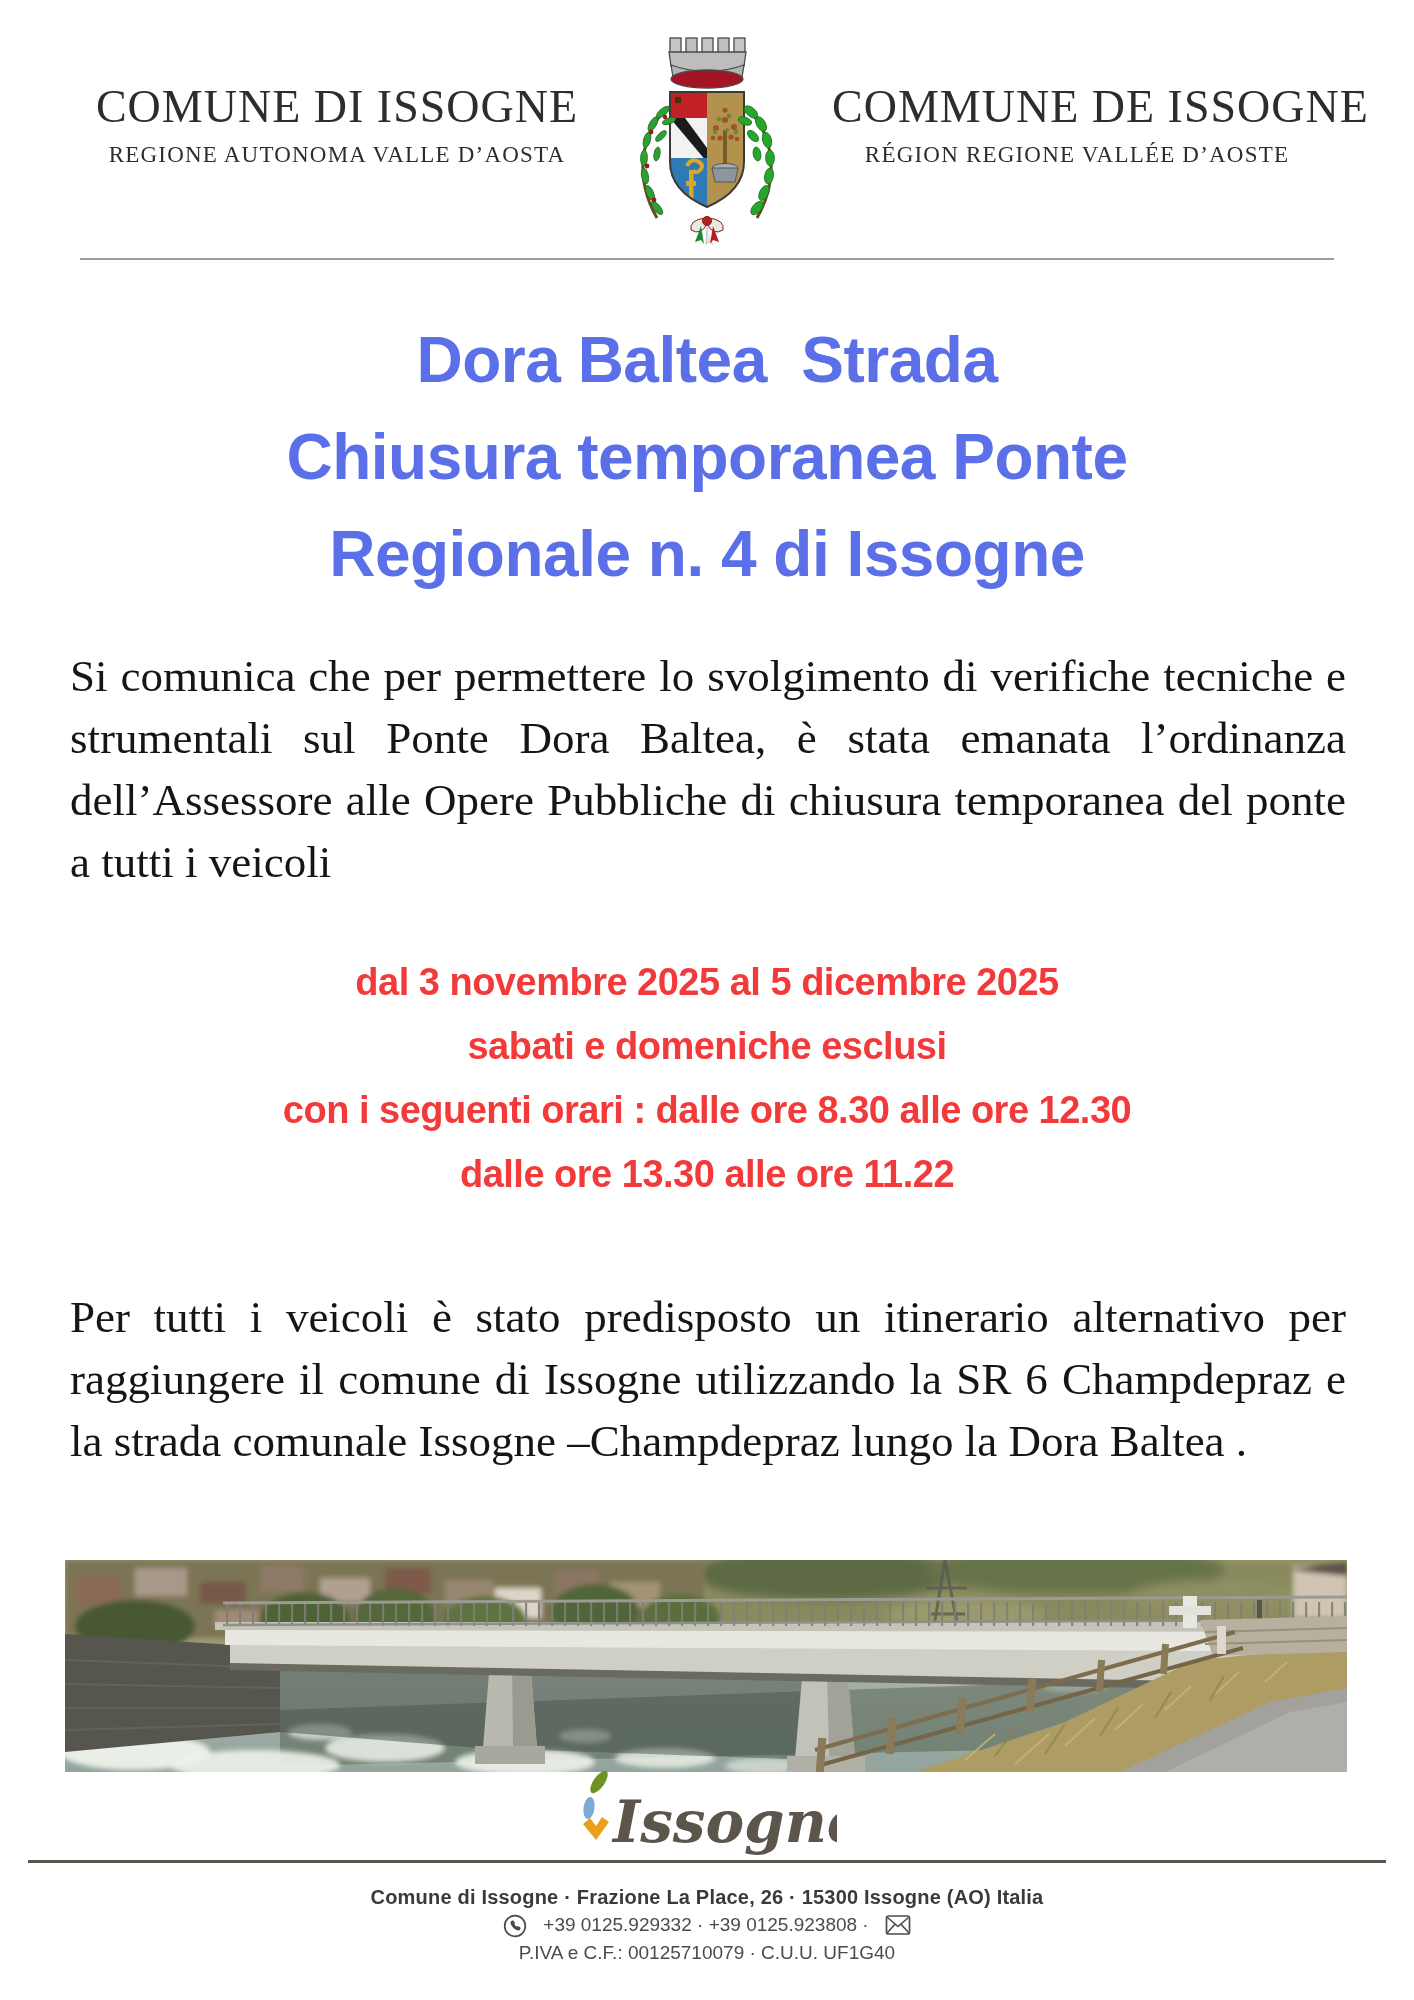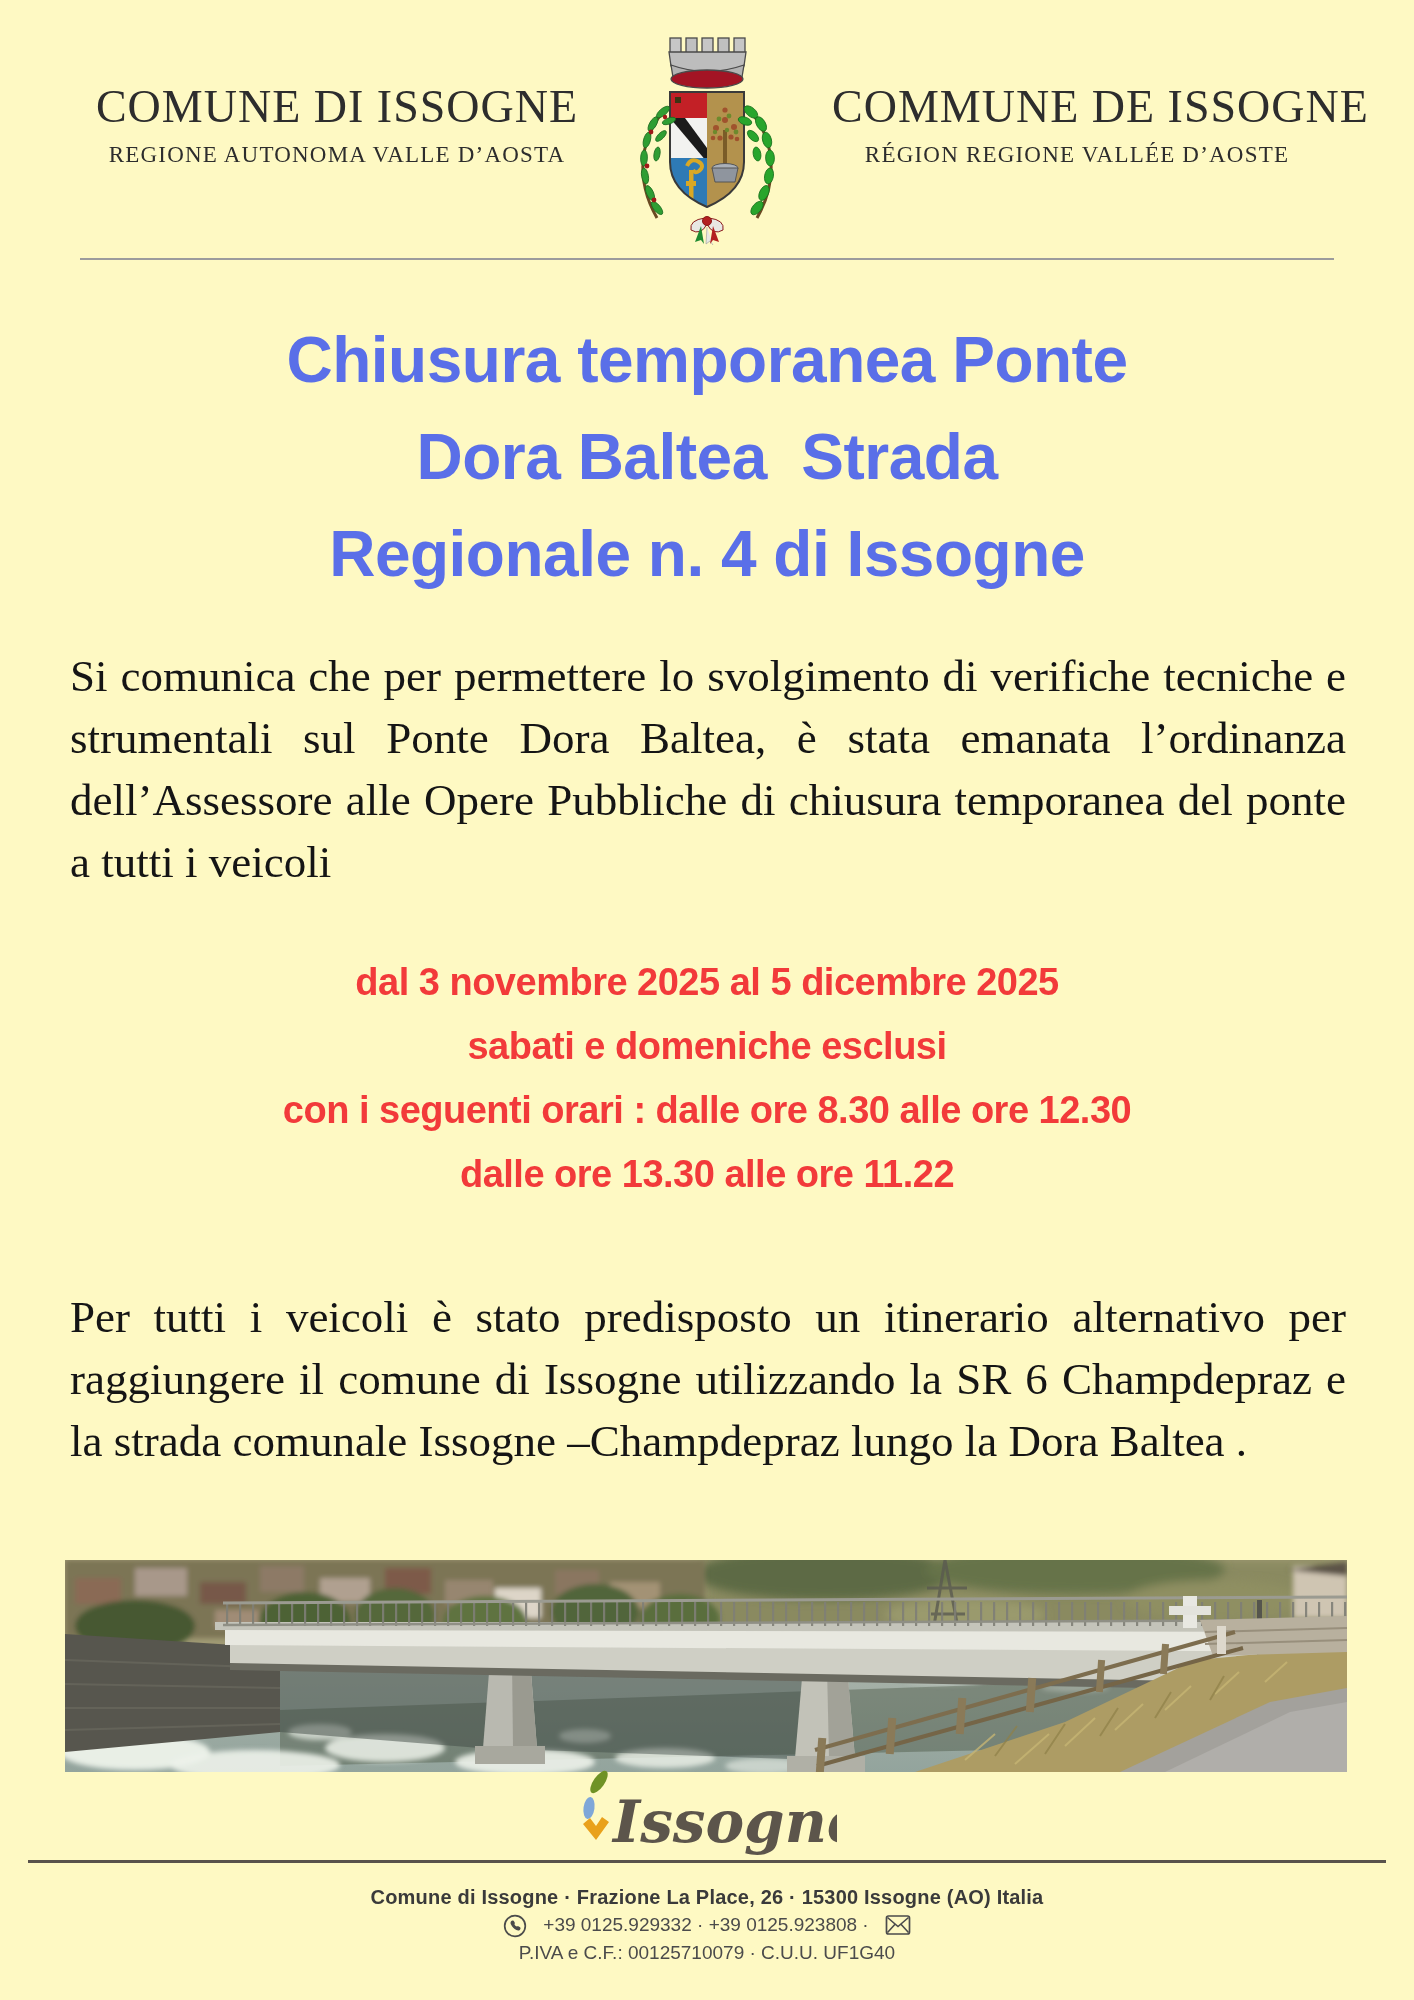--- a/index.html
+++ b/index.html
@@ -1,16 +1,16 @@
 <!DOCTYPE html>
 <html><head>
 <meta charset="utf-8">
 <style>
   html,body{margin:0;padding:0;background:#e9e9e9;}
-  .page{position:relative;width:1414px;height:2000px;background:#fef9c3;overflow:hidden;
+  .page{position:relative;width:1414px;height:2000px;background:#ffffff;overflow:hidden;
         font-family:"Liberation Sans",sans-serif;}
   
   .org{position:absolute;top:80px;width:490px;text-align:center;color:#2d2d2d;
        font-family:"Liberation Serif",serif;}
   .org-left{left:92px;}
   .org-right{left:832px;}
   .org-title{font-size:46px;letter-spacing:1px;white-space:nowrap;}
   .org-sub{font-size:23px;letter-spacing:1.2px;margin-top:9px;white-space:nowrap;}
   .crest{position:absolute;left:617px;top:18px;}
   .header-rule{position:absolute;top:258px;left:80px;width:1254px;height:2px;background:#9c9c9c;}
@@ -154,22 +154,22 @@
   </svg>
 
   <div class="org org-right">
     <div class="org-title">COMMUNE DE ISSOGNE</div>
     <div class="org-sub">RÉGION REGIONE VALLÉE D’AOSTE</div>
   </div>
 
   <div class="header-rule"></div>
 
   <h1 class="title" style="margin:0;font-size:64px;">
+    <div class="title-line">Dora Baltea  Strada</div>
     <div class="title-line">Chiusura temporanea Ponte</div>
-    <div class="title-line">Dora Baltea  Strada</div>
     <div class="title-line">Regionale n. 4 di Issogne</div>
   </h1>
 
   <p class="para para-1">Si comunica che per permettere lo svolgimento di verifiche tecniche e strumentali sul Ponte Dora Baltea, è stata emanata l’ordinanza dell’Assessore alle Opere Pubbliche di chiusura temporanea  del ponte a tutti i veicoli</p>
 
   <div class="highlight">
     <div class="hl-line">dal 3 novembre 2025 al 5 dicembre 2025</div>
     <div class="hl-line">sabati e domeniche esclusi</div>
     <div class="hl-line">con i seguenti orari : dalle ore 8.30 alle ore 12.30</div>
     <div class="hl-line">dalle ore 13.30 alle ore 11.22</div>

